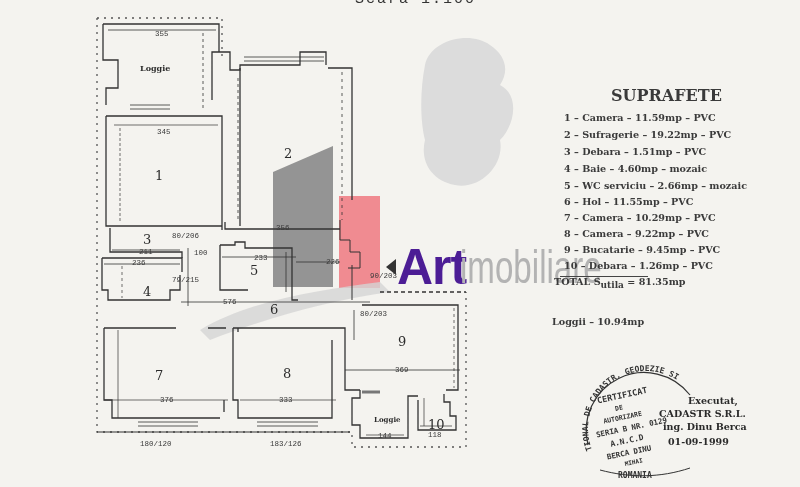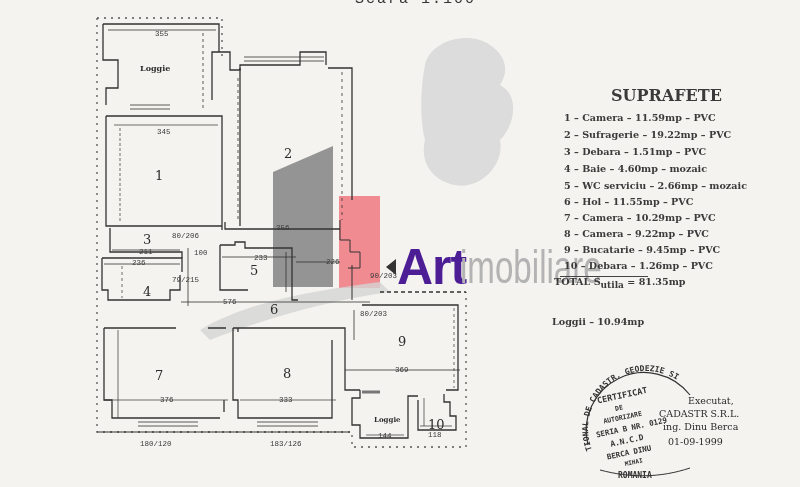--- a/index.html
+++ b/index.html
@@ -8,21 +8,21 @@
   .title { left:355px; top:-9px; font-family:"Liberation Mono", monospace; font-size:15px; letter-spacing:2px; color:#333; }
   svg.plan { position:absolute; left:0; top:0; }
   .legend { left:548px; top:86px; font-family:"DejaVu Serif", serif; font-size:9.6px; font-weight:bold; color:#3a3a3a; }
   .legend .hdr { position:absolute; left:63px; top:0; font-size:16px; white-space:nowrap; }
   .legend .row { position:absolute; left:16px; white-space:nowrap; }
   .total { position:absolute; left:6px; top:190px; white-space:nowrap; font-size:9.6px; }
   .total sub { font-size:9px; }
   .loggii { position:absolute; left:4px; top:230px; white-space:nowrap; }
   .wm-art { left:397px; top:242px; font-family:"Liberation Sans", sans-serif; font-weight:bold; font-size:50px; color:#4c1d95; letter-spacing:-1px; line-height:50px; }
   .wm-imob { left:460px; top:242px; font-family:"Liberation Sans", sans-serif; font-size:46px; color:#b3b3b3; line-height:50px; transform:scaleX(0.72); transform-origin:left; font-weight:normal; }
-  .exec { left:700px; top:395px; font-size:9.5px; font-weight:normal; font-family:"DejaVu Serif", serif; white-space:nowrap; }
+  .exec { left:700px; top:395px; font-size:9.5px; font-weight:bold; font-family:"DejaVu Serif", serif; white-space:nowrap; }
   .room-lbl { font-family:"DejaVu Serif", serif; font-size:13px; fill:#2b2b2b; }
   .dim { font-family:"Liberation Mono", monospace; font-size:7.5px; fill:#3a3a3a; }
 </style>
 </head>
 <body>
 
 <div class="abs title">Scara 1:100</div>
 
 <svg class="plan" width="800" height="487">
 

